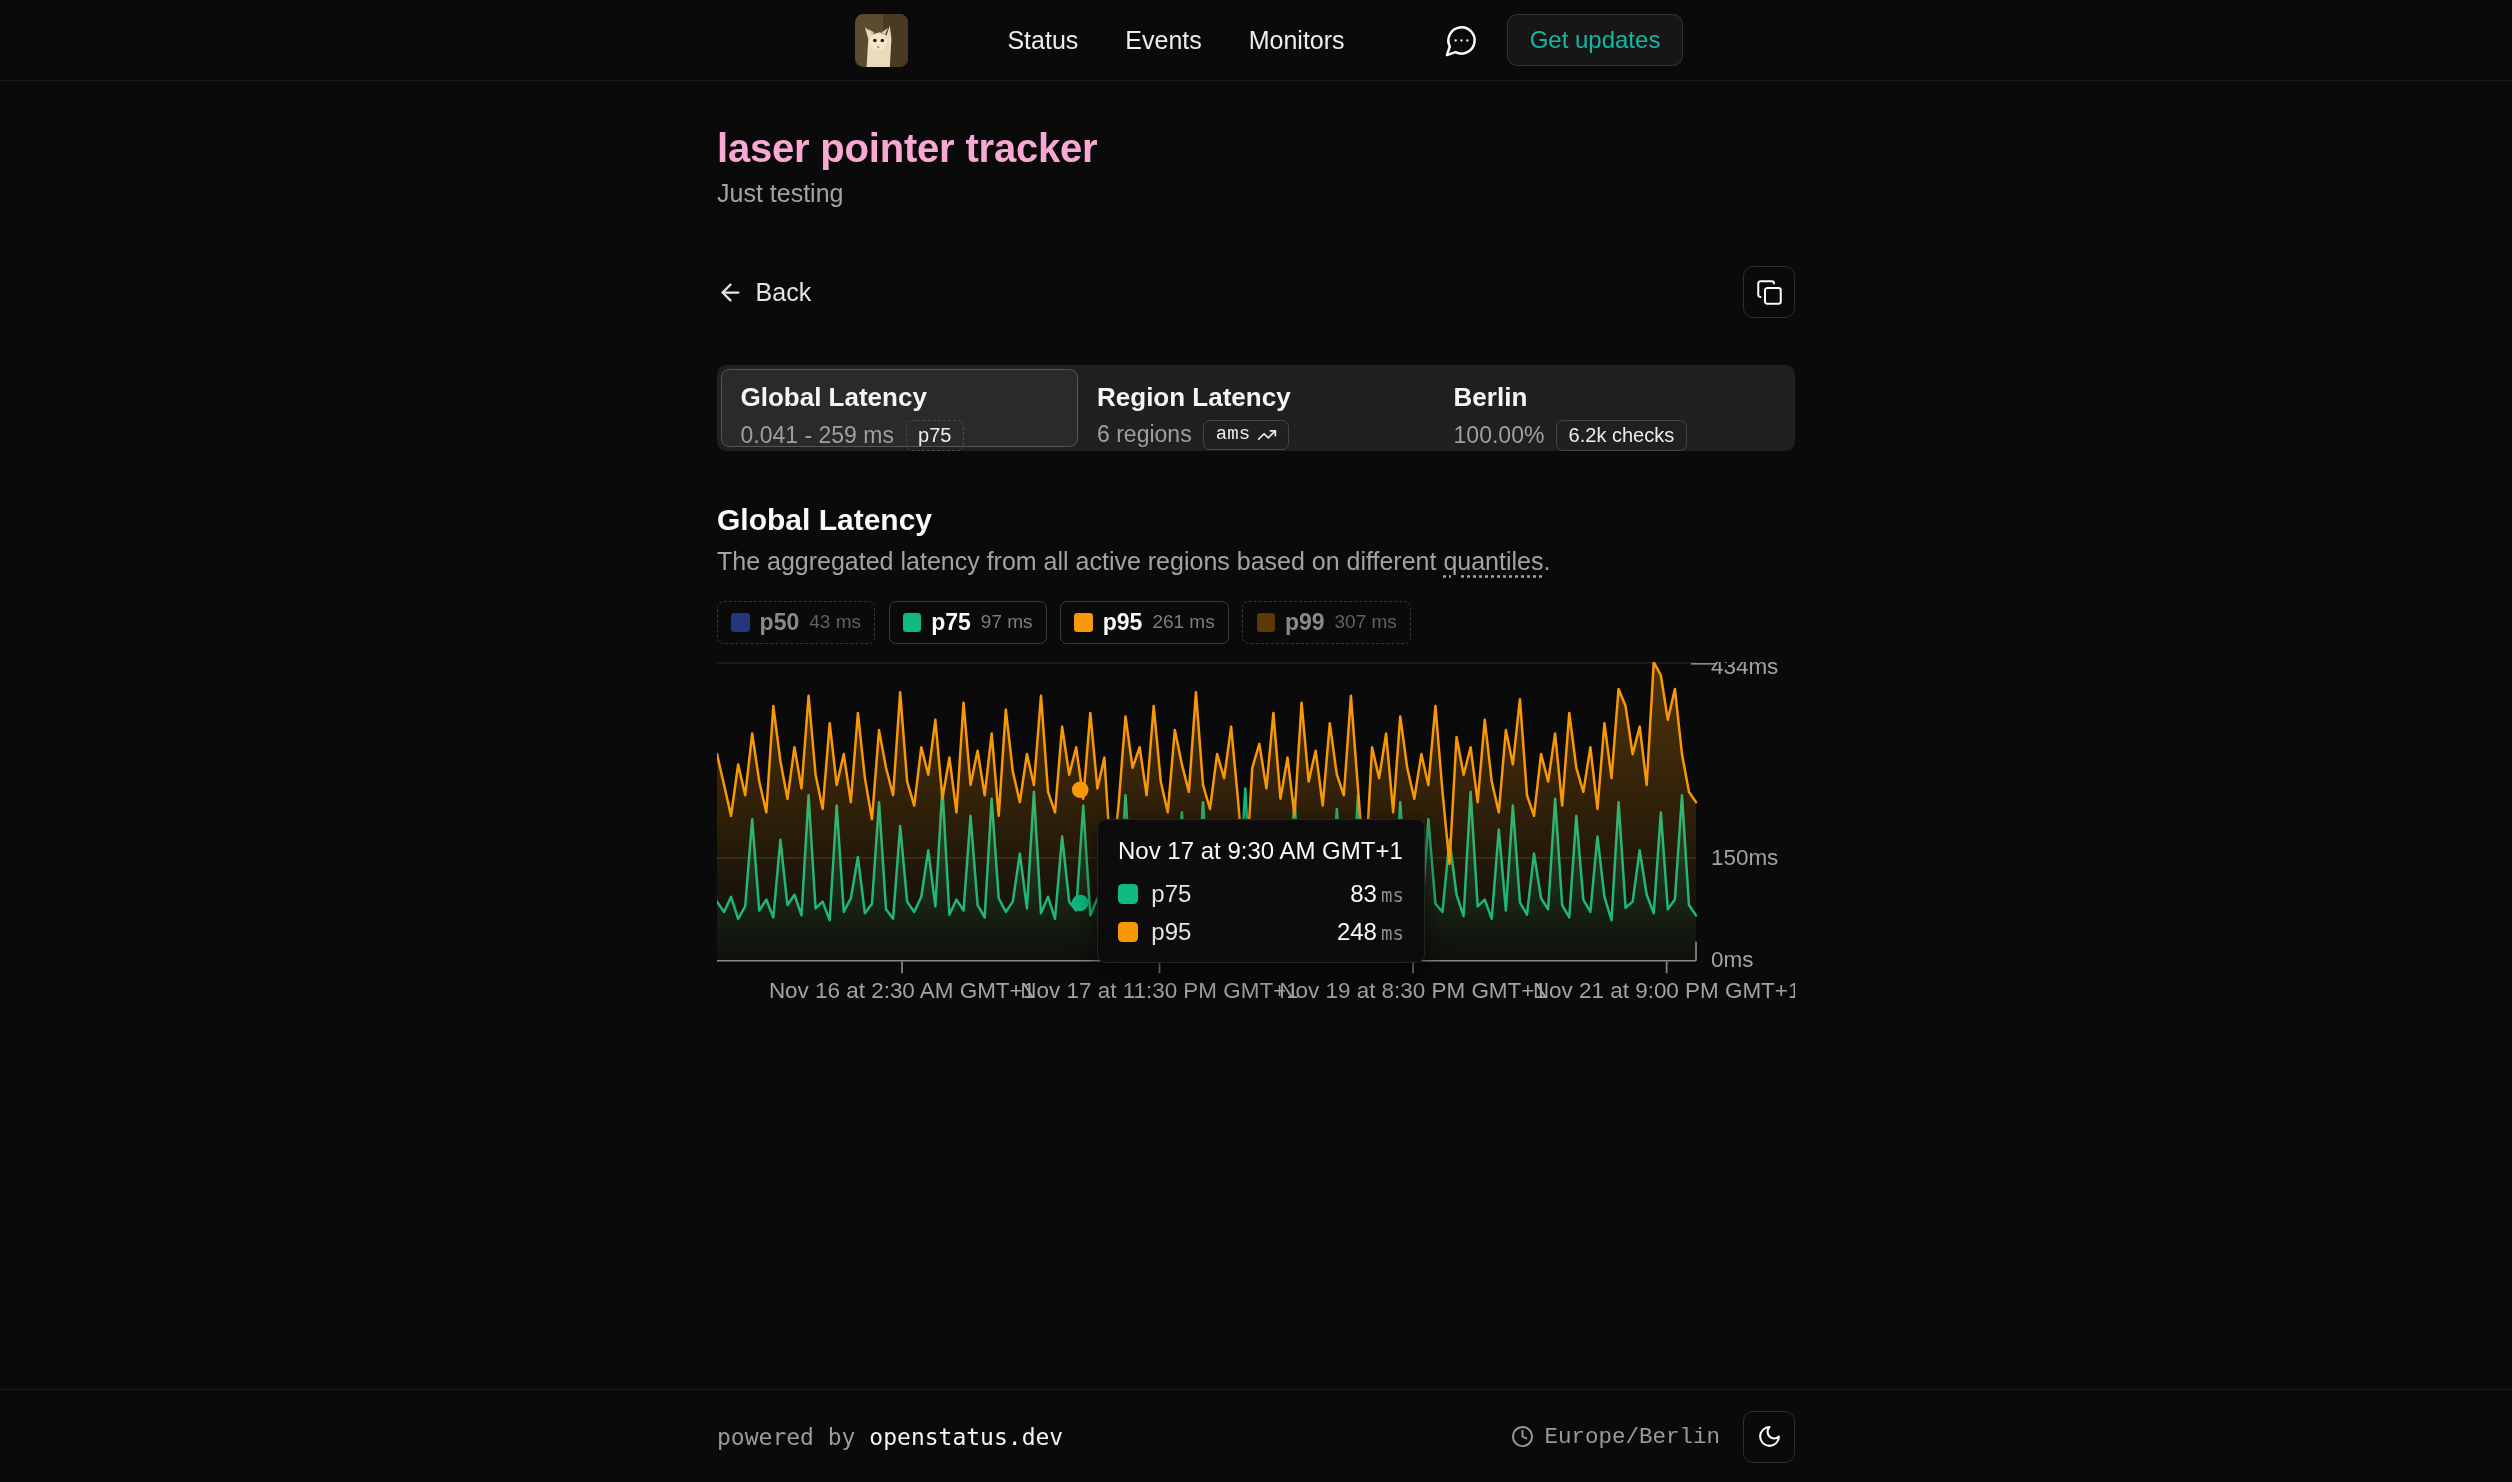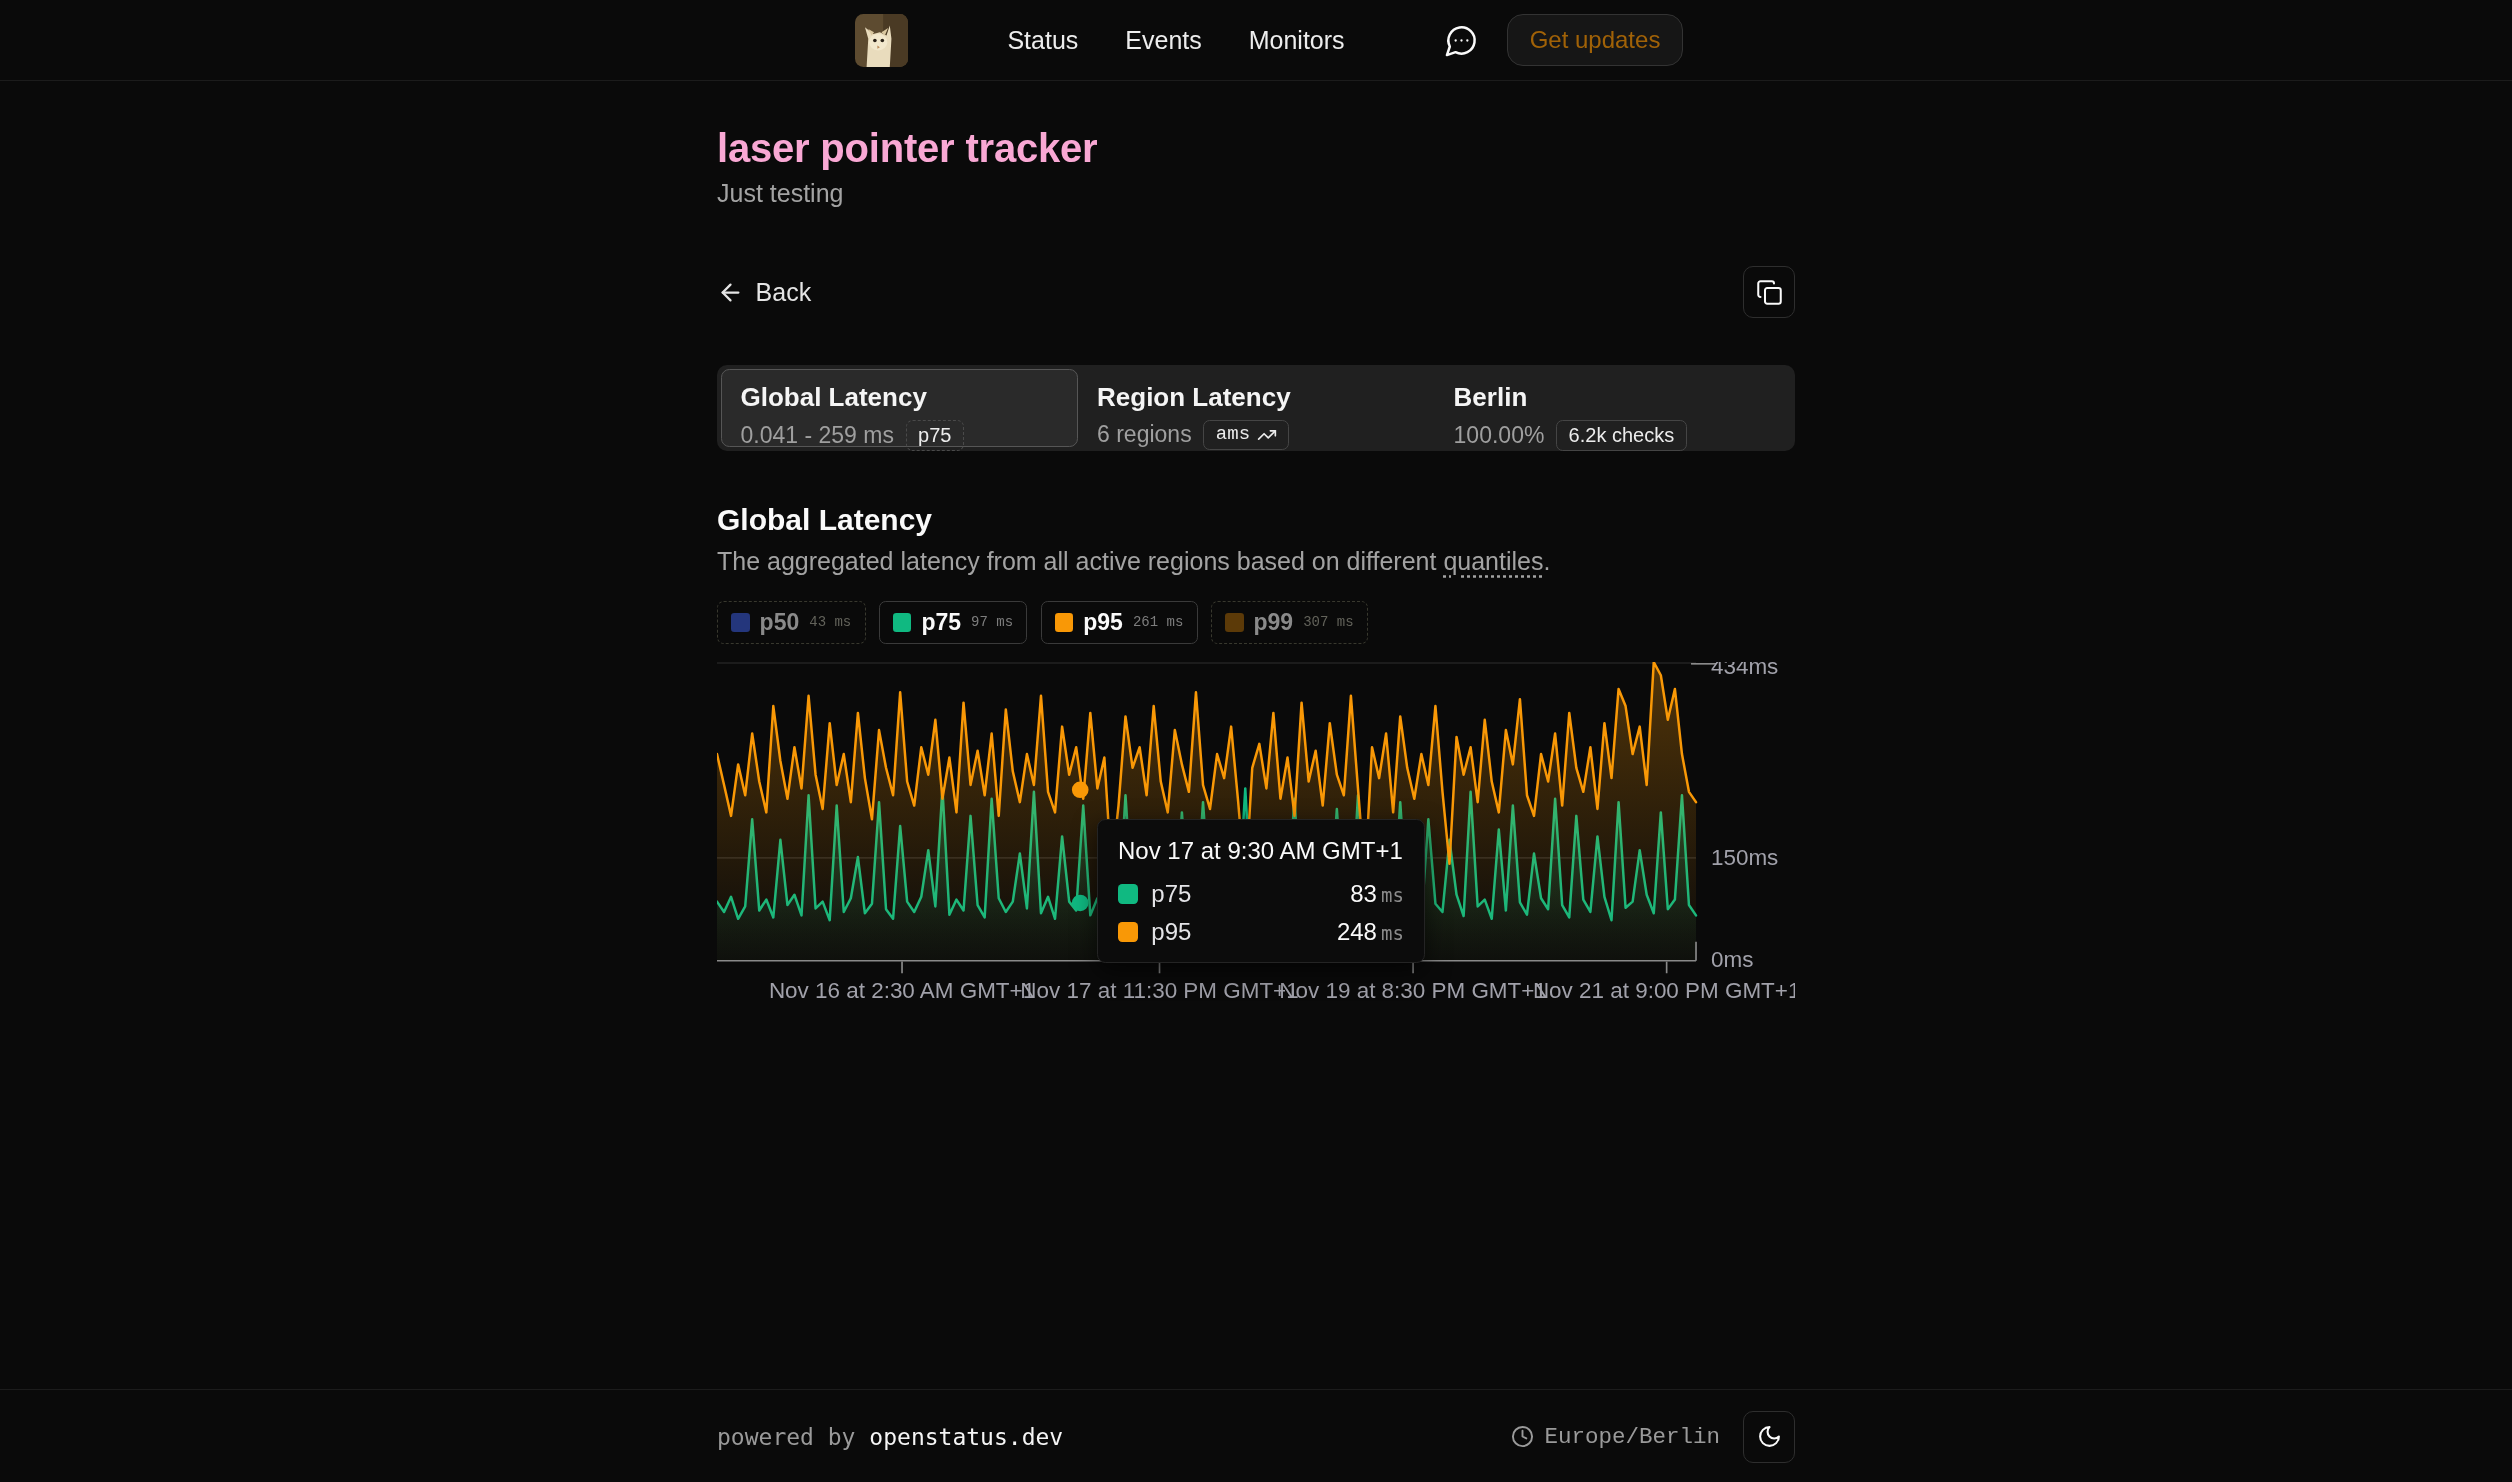--- a/index.html
+++ b/index.html
@@ -23,22 +23,22 @@
   }
   .logo {
     width:53px; height:53px; border-radius:8.3px; overflow:hidden;
     display:block; cursor:pointer;
   }
   .nav-links { display:flex; gap:47px; align-items:center; }
   .nav-link { font-size:25px; color:#ededed; cursor:pointer; background:none; border:none; font-family:inherit; }
   .nav-right { display:flex; align-items:center; gap:28px; }
   .chat-btn { background:none; border:none; cursor:pointer; display:flex; align-items:center; }
   .get-updates {
-    font-size:24px; font-weight:500; color:#a16207; font-family:inherit;
-    background:#161616; border:1.7px solid #333333; border-radius:16px;
+    font-size:24px; font-weight:500; color:#14b8a6; font-family:inherit;
+    background:#161616; border:1.7px solid #333333; border-radius:10px;
     padding:10.8px 21.6px; cursor:pointer;
   }
 
   
   main { flex:1 1 auto; }
   .container { width:1078px; margin:0 auto; }
   .page-header { padding-top:45px; }
   .page-title { font-size:40px; font-weight:700; letter-spacing:-0.2px; color:#f9a8d4; }
   .page-desc { font-size:25px; color:#a3a3a3; margin-top:8.3px; }
 
@@ -83,21 +83,21 @@
   .legend-badge {
     display:inline-flex; align-items:center; gap:10px;
     border:1.7px solid #3a3a3a; border-radius:6.7px; padding:6.7px 13.3px;
     background:transparent; cursor:pointer; font-family:inherit;
   }
   .legend-badge.inactive { border-style:dashed; border-color:#38382e; }
   .legend-badge .swatch { width:18.3px; height:18.3px; border-radius:3.3px; }
   .legend-badge.inactive .swatch { opacity:0.55; }
   .legend-badge .lbl { font-size:23px; font-weight:600; color:#fafafa; }
   .legend-badge.inactive .lbl { color:#8a8a8a; }
-  .legend-badge .val { font-family:Liberation Mono, monospace; font-size:14px; color:#7d7d7d; }
+  .legend-badge .val { font-family:Liberation Sans, sans-serif; font-size:19px; color:#7d7d7d; }
   .legend-badge.inactive .val { color:#62625a; }
 
   
   .chart-wrap { position:relative; margin-top:18.3px; width:1078px; }
   .chart-tooltip {
     position:absolute; left:380px; top:157px; width:328px;
     background:#0c0c0c; border:0.8px solid #242424; border-radius:8.3px;
     padding:16.6px 20px; box-shadow:0 8.3px 25px rgba(0,0,0,.6); z-index:5;
   }
   .tooltip-title { font-size:24px; color:#fafafa; margin-bottom:15px; }

